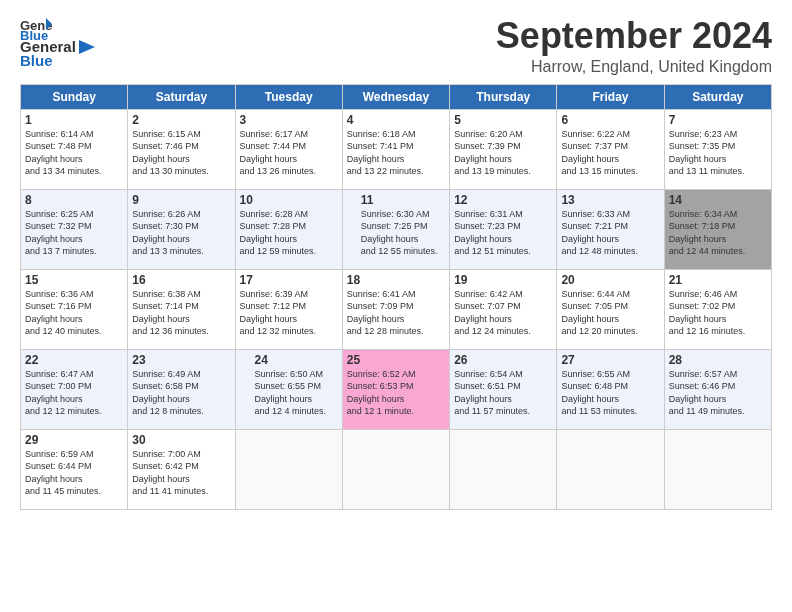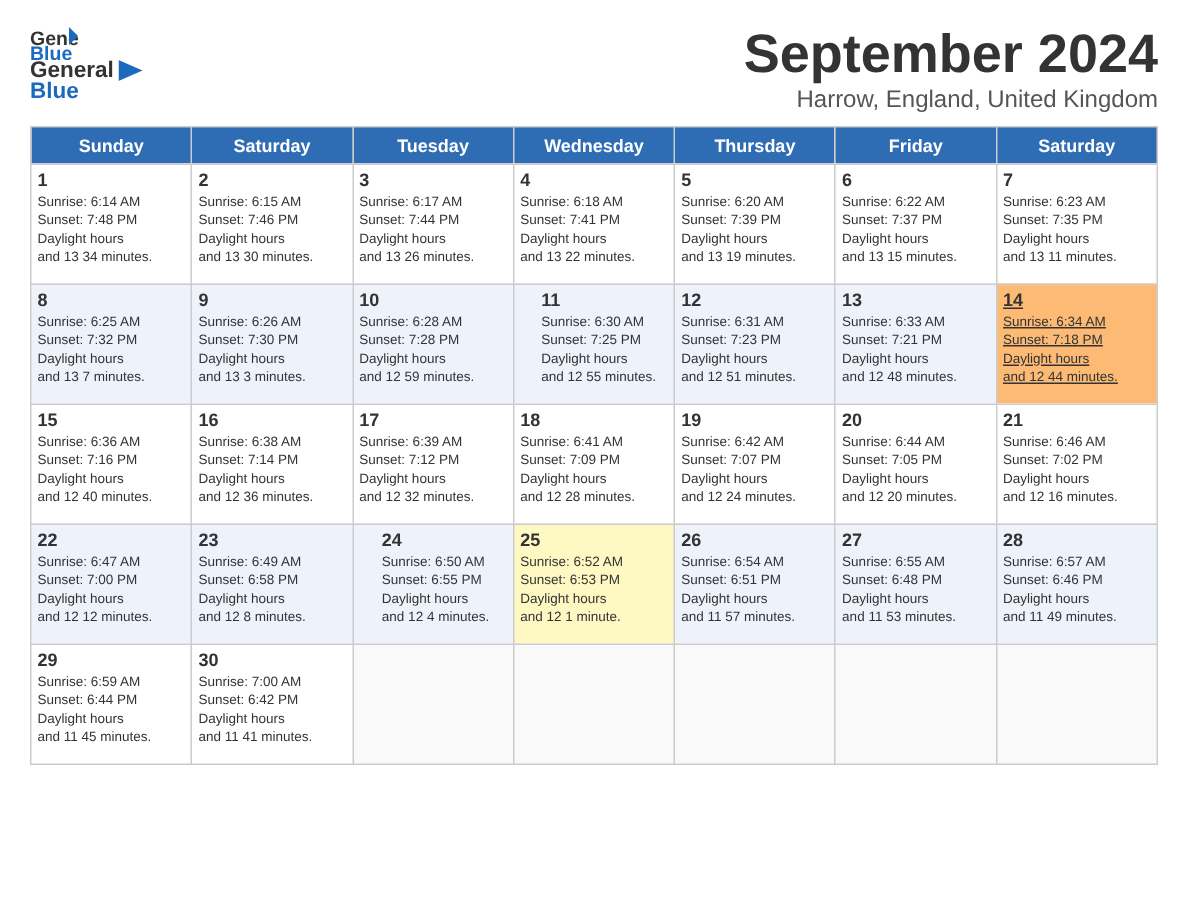--- a/index.html
+++ b/index.html
@@ -174,21 +174,21 @@
             <div class="day-info">Sunrise: 6:30 AM<br>Sunset: 7:25 PM<br>Daylight hours<br>and 12 55 minutes.</div>
           </td>
           <td style="background: rgb(238, 242, 251);">
             <span class="day-num">12</span>
             <div class="day-info">Sunrise: 6:31 AM<br>Sunset: 7:23 PM<br>Daylight hours<br>and 12 51 minutes.</div>
           </td>
           <td style="background: rgb(238, 242, 251);">
             <span class="day-num">13</span>
             <div class="day-info">Sunrise: 6:33 AM<br>Sunset: 7:21 PM<br>Daylight hours<br>and 12 48 minutes.</div>
           </td>
-          <td style="background: #fdba74; text-decoration: underline;">
+          <td style="background: #a3a3a3;">
             <span class="day-num">14</span>
             <div class="day-info">Sunrise: 6:34 AM<br>Sunset: 7:18 PM<br>Daylight hours<br>and 12 44 minutes.</div>
           </td>
         </tr>
         <tr>
           <td>
             <span class="day-num">15</span>
             <div class="day-info">Sunrise: 6:36 AM<br>Sunset: 7:16 PM<br>Daylight hours<br>and 12 40 minutes.</div>
           </td>
           <td>
@@ -222,21 +222,21 @@
             <div class="day-info">Sunrise: 6:47 AM<br>Sunset: 7:00 PM<br>Daylight hours<br>and 12 12 minutes.</div>
           </td>
           <td style="background: rgb(238, 242, 251);">
             <span class="day-num">23</span>
             <div class="day-info">Sunrise: 6:49 AM<br>Sunset: 6:58 PM<br>Daylight hours<br>and 12 8 minutes.</div>
           </td>
           <td style="background: rgb(238, 242, 251); padding-left: 19px;">
             <span class="day-num">24</span>
             <div class="day-info">Sunrise: 6:50 AM<br>Sunset: 6:55 PM<br>Daylight hours<br>and 12 4 minutes.</div>
           </td>
-          <td style="background: #fef9c3;">
+          <td style="background: #f9a8d4;">
             <span class="day-num">25</span>
             <div class="day-info">Sunrise: 6:52 AM<br>Sunset: 6:53 PM<br>Daylight hours<br>and 12 1 minute.</div>
           </td>
           <td style="background: rgb(238, 242, 251);">
             <span class="day-num">26</span>
             <div class="day-info">Sunrise: 6:54 AM<br>Sunset: 6:51 PM<br>Daylight hours<br>and 11 57 minutes.</div>
           </td>
           <td style="background: rgb(238, 242, 251); margin-left: 28px;">
             <span class="day-num">27</span>
             <div class="day-info">Sunrise: 6:55 AM<br>Sunset: 6:48 PM<br>Daylight hours<br>and 11 53 minutes.</div>

